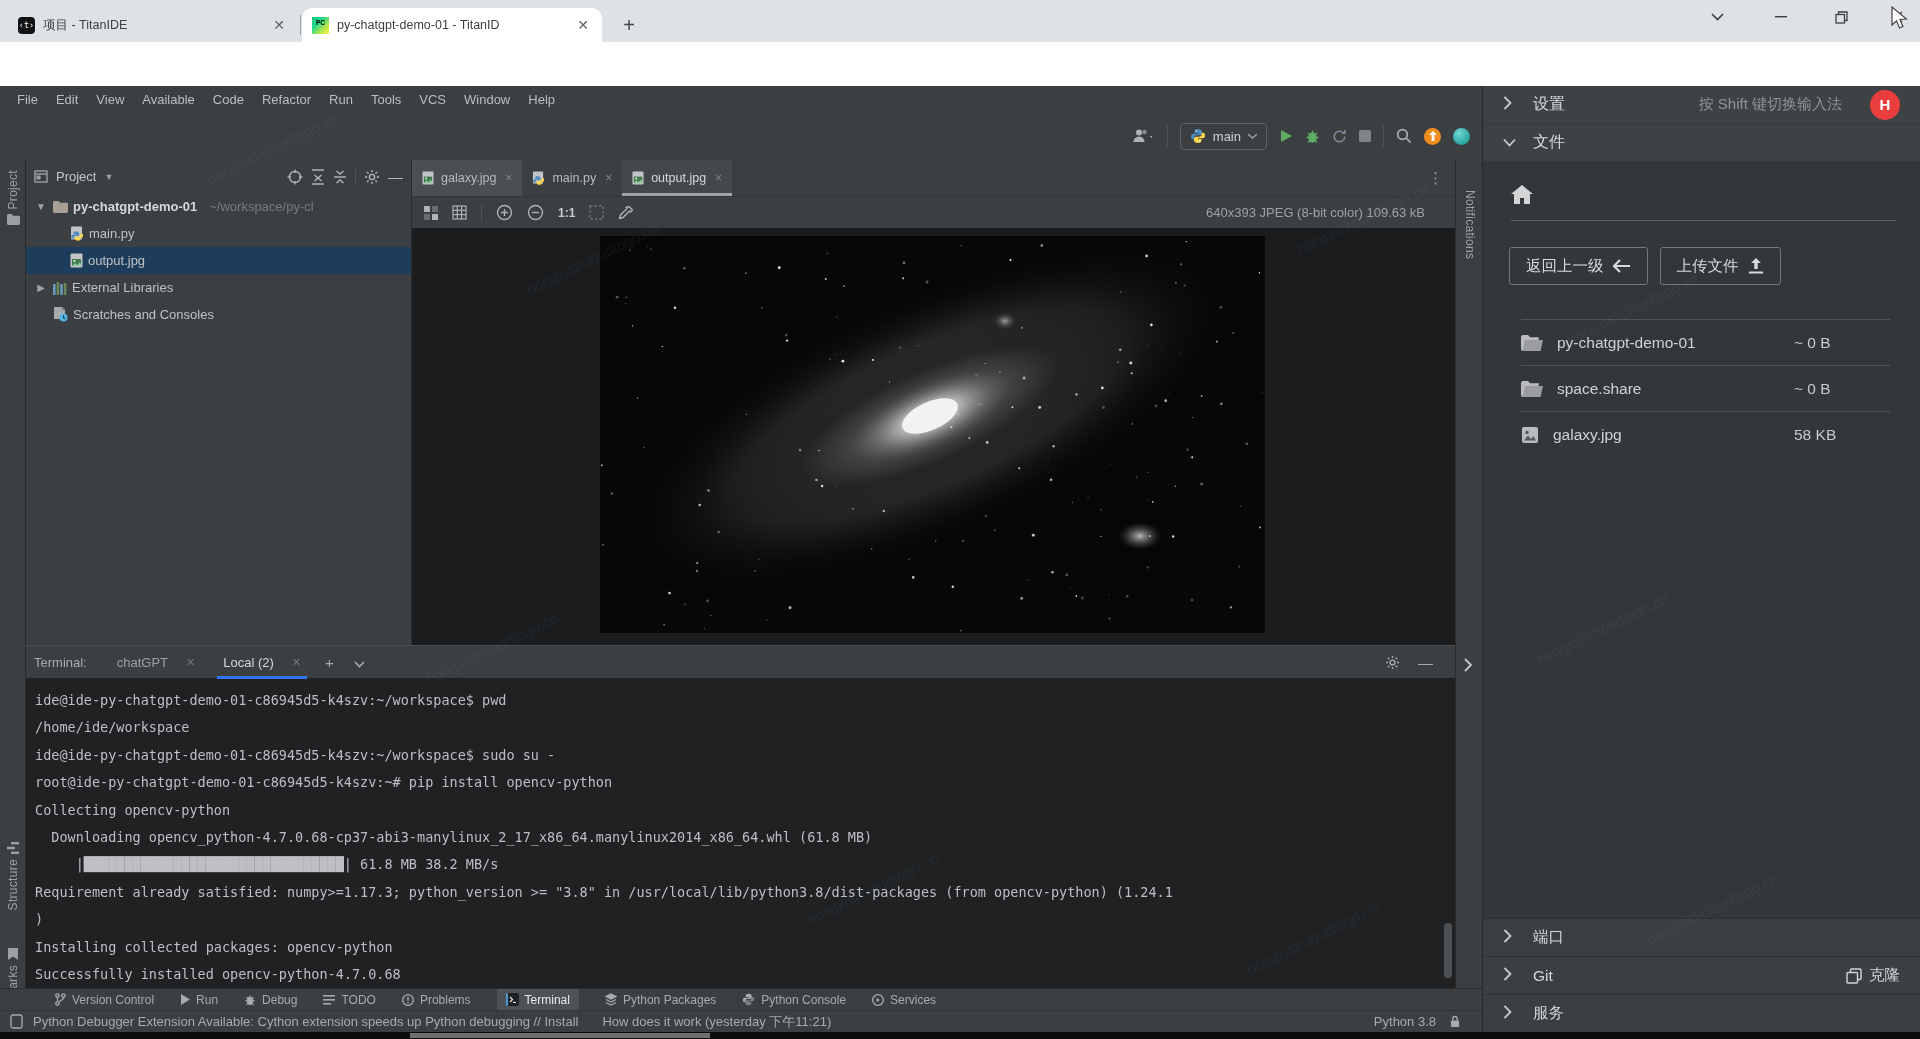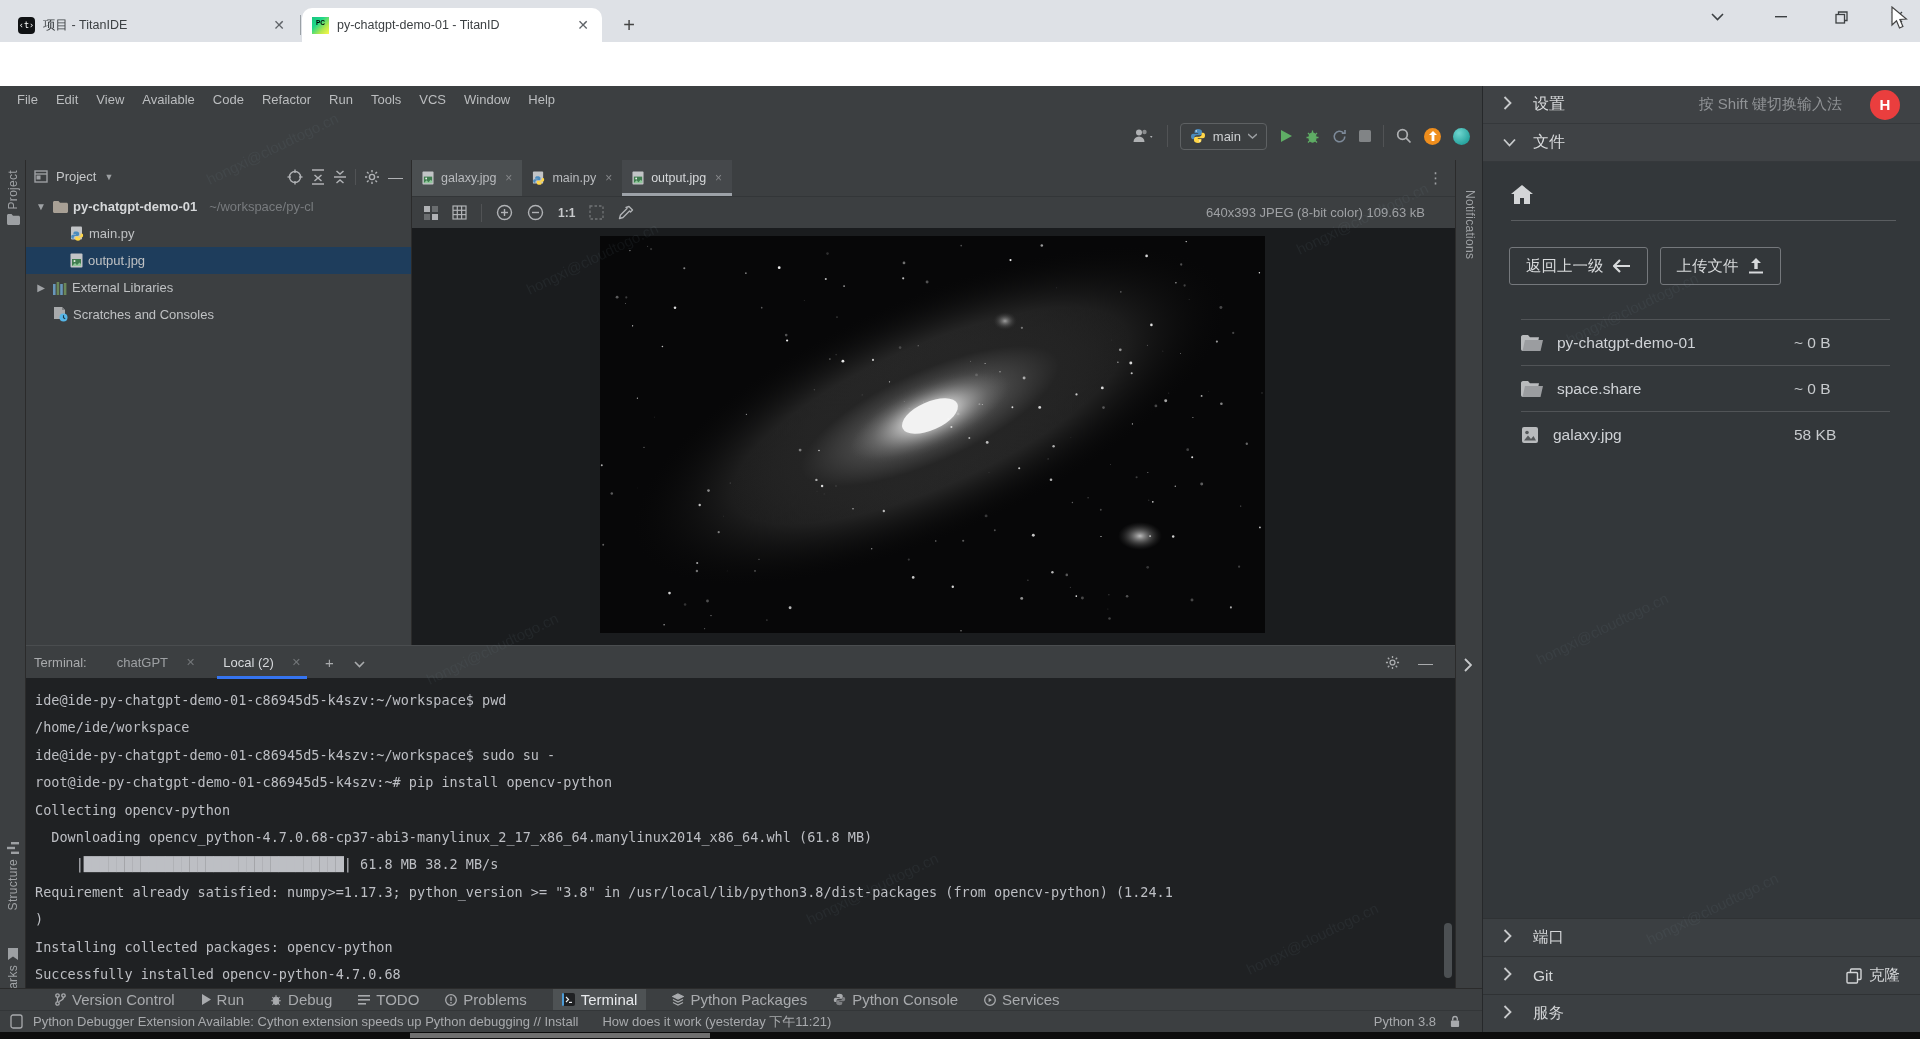--- a/index.html
+++ b/index.html
@@ -86,21 +86,21 @@
   .ttab .x { font-size:11px; color:#737679; }
   .ttab.active { color:#d7d9dc; }
   .ttab.active::after { content:""; position:absolute; left:6px; right:6px; bottom:0; height:3px; background:#3574f0; }
   .term-plus, .term-chev { color:#a9abad; font-size:15px; padding:0 8px; }
   .term-right { margin-left:auto; display:flex; gap:18px; padding-right:14px; color:#a9abad; }
   .term-body { padding:9px 0 0 9px; font-family:"DejaVu Sans Mono",monospace; font-size:13.5px; line-height:27.4px;
                color:#bdbfc4; white-space:pre; }
   .term-scroll { position:absolute; right:3px; bottom:10px; width:8px; height:55px; background:#4c5053; border-radius:4px; }
 
   .twbar { position:absolute; top:902px; left:0; width:1482px; height:22px; background:#3c3f41; border-top:1px solid #2b2b2b;
-           display:flex; align-items:center; gap:26px; padding-left:55px; font-size:15px; color:#a8aaad; }
+           display:flex; align-items:center; gap:26px; padding-left:55px; font-size:12px; color:#a8aaad; }
   .twitem { display:flex; align-items:center; gap:6px; height:22px; }
   .twitem.active { background:#4e5254; color:#e8eaed; padding:0 9px; }
 
   .statusbar { position:absolute; top:924px; left:0; width:1482px; height:22px; background:#3c3f41; border-top:1px solid #333638;
                display:flex; align-items:center; gap:10px; padding:0 10px; font-size:13px; color:#a8aaad; }
   .statusbar .msg2 { margin-left:14px; }
   .sb-right { position:absolute; right:22px; display:flex; align-items:center; gap:14px; }
 
   
   .rpanel { position:absolute; top:0; left:1482px; width:438px; height:946px; background:#33373a; border-left:1px solid #26282a; }

